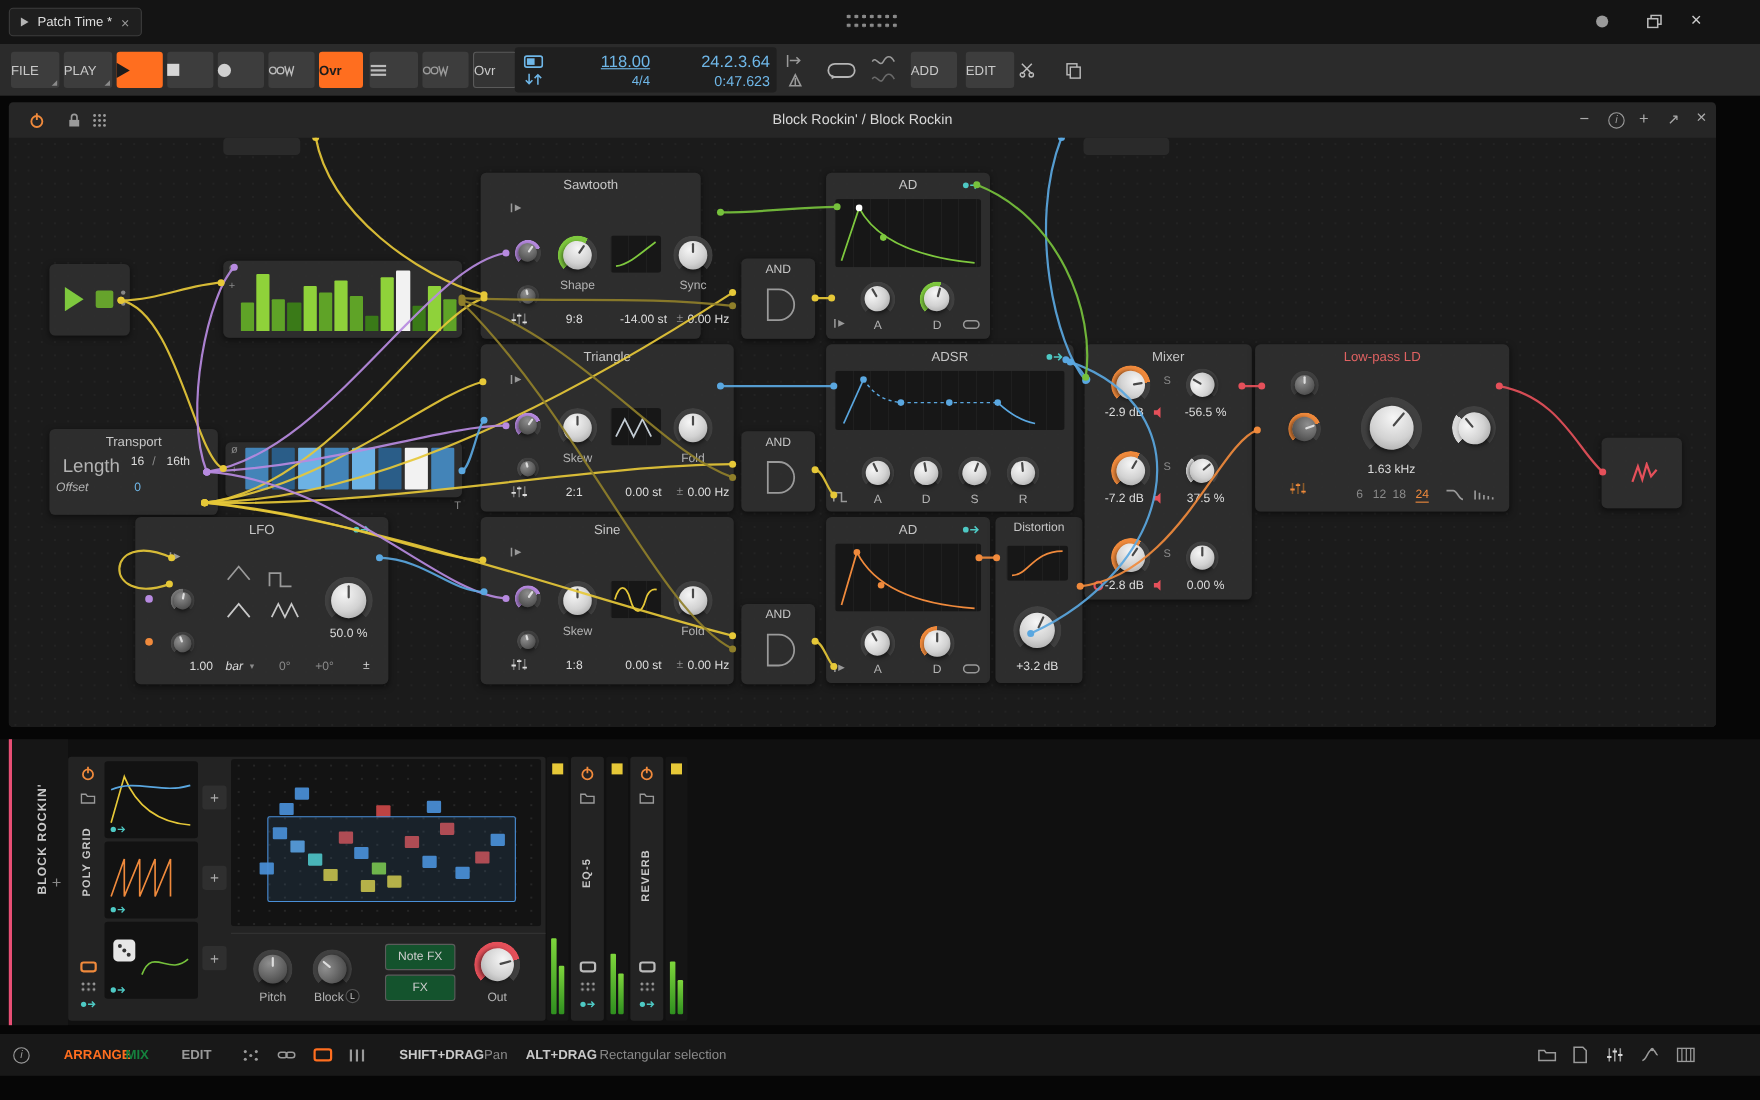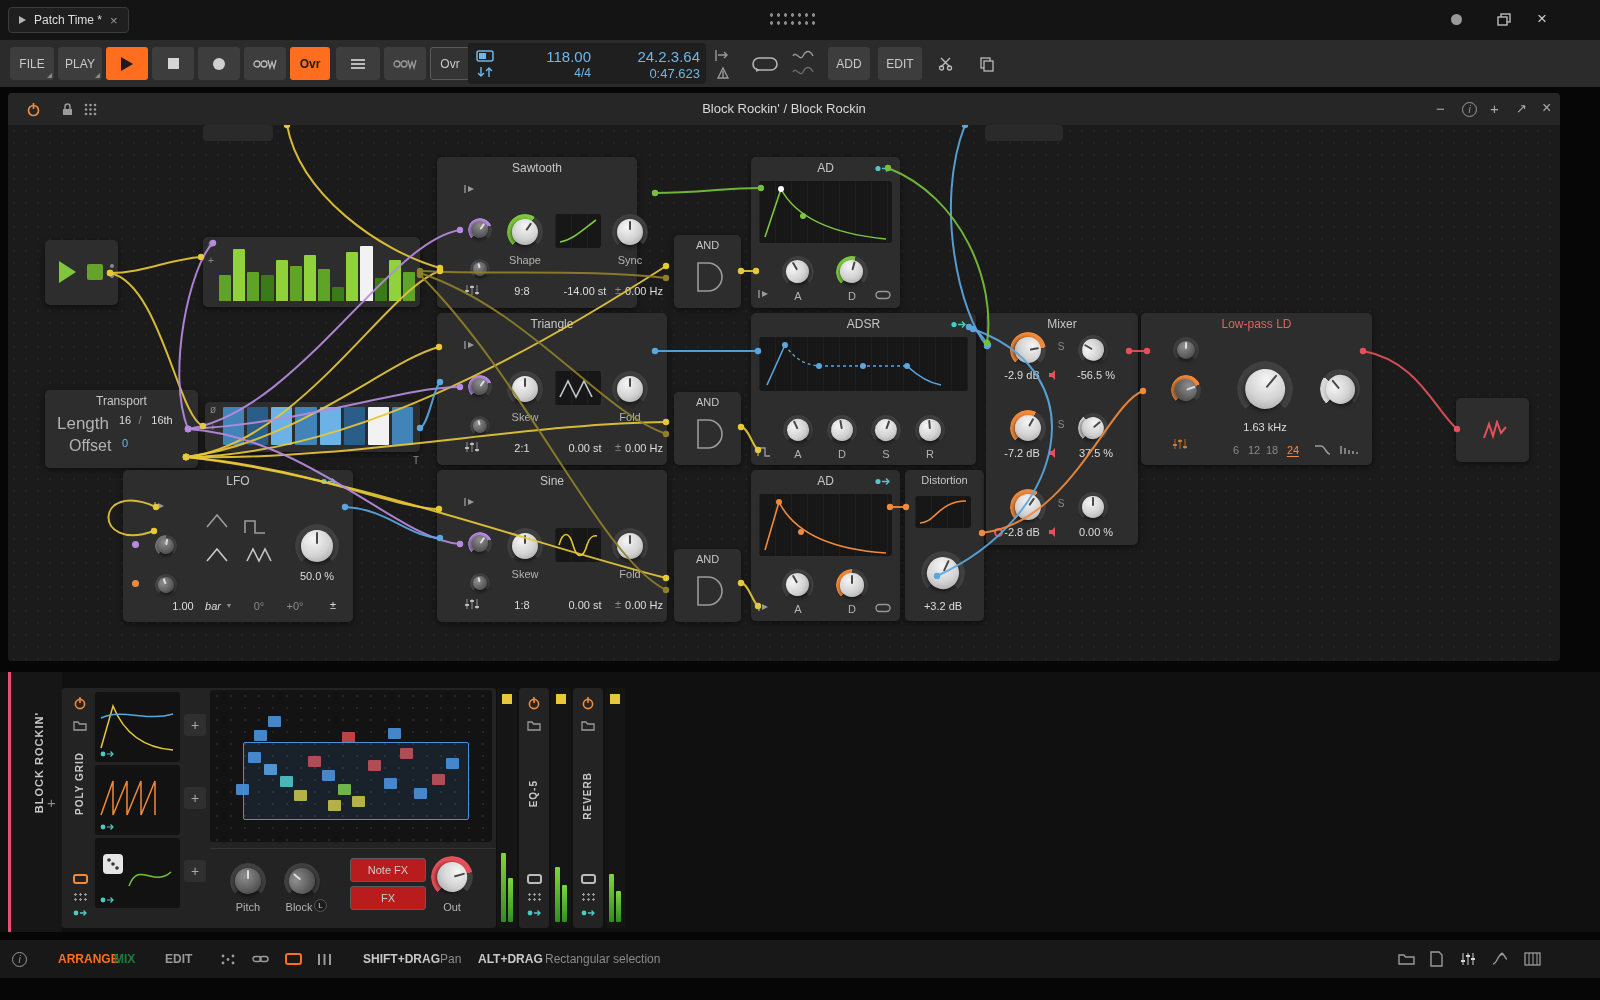--- a/index.html
+++ b/index.html
@@ -18,21 +18,21 @@
   .tab{position:absolute;left:8px;top:7px;height:26px;padding:0 10px;background:#1f1f1f;border:1px solid #3c3c3c;border-radius:4px;display:flex;align-items:center;gap:8px;font-size:12px;color:#ddd;}
   .tab .tri{width:0;height:0;border-left:7px solid #b5b5b5;border-top:4px solid transparent;border-bottom:4px solid transparent;}
   .tab .x{color:#999;font-size:13px;}
   .bw-logo{position:absolute;left:768px;top:11px;width:48px;height:17px;background:radial-gradient(circle,#8a8a8a 1.6px,transparent 1.9px) 0 0/7px 8px;}
   .win-dot{position:absolute;left:1451px;top:14px;width:11px;height:11px;border-radius:50%;background:#9a9a9a;}
   .win-restore{position:absolute;left:1497px;top:13px;width:14px;height:13px;}
   .win-close{position:absolute;left:1537px;top:9px;font-size:17px;color:#ccc;}
 
   
   #toolbar{position:absolute;left:0;top:40px;width:1600px;height:47px;background:#2b2b2b;}
-  .tbtn{position:absolute;top:7px;height:33px;background:#3d3d3d;border-radius:3px;color:#c9c9c9;font-size:12px;display:flex;align-items:center;justify-content:center;}
+  .tbtn{position:absolute;top:7px;height:33px;background:#3d3d3d;border-radius:3px;color:#c9c9c9;font-size:12px;display:flex;align-items:center;}
   .tbtn.menu i.corner{position:absolute;right:2px;bottom:2px;width:0;height:0;border-left:5px solid transparent;border-bottom:5px solid #8a8a8a;}
   .tbtn.org{background:var(--accent-orange,#ff6e1f);color:#1c1c1c;font-weight:bold;}
   .tbtn.outl{background:#343434;border:1px solid #5a5a5a;}
   .disp-block{position:absolute;left:468px;top:3px;width:238px;height:41px;background:#1f1f1f;border-radius:3px;}
   .dtxt{position:absolute;text-align:right;color:var(--display-blue,#6fb7e8);}
   .stop-sq{width:11px;height:11px;background:#d6d6d6;}
   .rec-ci{width:12px;height:12px;border-radius:50%;background:#d0d0d0;}
   .playtri{width:0;height:0;border-left:12px solid #1c1c1c;border-top:7px solid transparent;border-bottom:7px solid transparent;}
 
   
@@ -72,21 +72,21 @@
   #device-panel{position:absolute;left:0;top:672px;width:1600px;height:260px;background:#101010;}
   .track-strip{position:absolute;left:8px;top:0;width:3px;height:260px;background:var(--track-pink,#e84f75);}
   .track-header{position:absolute;left:11px;top:0;width:51px;height:260px;background:#161616;}
   .vtext{writing-mode:vertical-rl;transform:rotate(180deg);font-size:10px;font-weight:bold;letter-spacing:1px;color:#c9c9c9;white-space:nowrap;}
   .device{position:absolute;top:16px;height:240px;background:#232323;border-radius:3px;}
   .thumb{position:absolute;background:#121212;border-radius:3px;overflow:hidden;}
   .addbtn{position:absolute;width:22px;height:22px;background:#2f2f2f;border-radius:3px;color:#aaa;font-size:14px;display:flex;align-items:center;justify-content:center;}
   .minimap{position:absolute;background:#131313;border-radius:3px;background-image:radial-gradient(#262626 1px,transparent 1.2px);background-size:14px 12px;}
   .mm-sel{position:absolute;border:1.5px solid #4a90d9;background:rgba(74,144,217,.12);border-radius:2px;}
   .mcell{position:absolute;width:13px;height:11px;border-radius:1px;opacity:.92;}
-  .fxbox{position:absolute;width:76px;height:24px;border:1px solid #5c5c5c;border-radius:3px;color:#ccc;font-size:11px;display:flex;align-items:center;justify-content:center;background:#b91c1c;}
+  .fxbox{position:absolute;width:64px;height:24px;border:1px solid #5c5c5c;border-radius:3px;color:#ccc;font-size:11px;display:flex;align-items:center;justify-content:center;background:#14532d;}
   .meterstrip{position:absolute;top:16px;width:20px;height:240px;background:#151515;border-radius:2px;}
   .ysq{position:absolute;left:5px;top:6px;width:10px;height:10px;background:var(--cable-yellow,#e6c838);}
   .meters{position:absolute;left:4px;bottom:6px;width:14px;height:88px;display:flex;gap:2px;align-items:flex-end;}
   .mbar{width:5px;background:linear-gradient(to top,#2f8f1f,#7ed63c);border-radius:1px;}
   .badge{position:absolute;width:13px;height:13px;border-radius:50%;background:#1c1c1c;border:1px solid #555;color:#ccc;font-size:8px;display:flex;align-items:center;justify-content:center;}
 
   
   #statusbar{position:absolute;left:0;top:940px;width:1600px;height:38px;background:#181818;}
   .sb{position:absolute;top:12px;font-size:12px;}
   .infoci{position:absolute;width:15px;height:15px;border:1.5px solid #9a9a9a;border-radius:50%;color:#9a9a9a;font-size:10px;font-style:italic;display:flex;align-items:center;justify-content:center;}
@@ -159,21 +159,21 @@
 
     <div class="disp-block"></div>
     <svg class="abs" style="left:476px;top:10px;" width="18" height="12" viewBox="0 0 18 12">
         <rect x="1" y="1" width="16" height="10" rx="2" fill="none" stroke="#6fb7e8" stroke-width="1.5"></rect>
         <rect x="3" y="3" width="7" height="6" fill="#6fb7e8"></rect>
       </svg>
     <svg class="abs" style="left:476px;top:25px;" width="18" height="14" viewBox="0 0 18 14">
         <path d="M5,2 v9 m-3,-3 l3,3 3,-3" stroke="#6fb7e8" stroke-width="1.4" fill="none"></path>
         <path d="M13,12 v-9 m-3,3 l3,-3 3,3" stroke="#6fb7e8" stroke-width="1.4" fill="none"></path>
       </svg>
-    <span class="dtxt" style="left:505px;top:8px;width:86px;font-size:15px;">118.00</span>
+    <span class="dtxt" style="left:505px;top:8px;width:86px;font-size:15px;text-decoration:underline;">118.00</span>
     <span class="dtxt" style="left:505px;top:26px;width:86px;font-size:12px;">4/4</span>
     <span class="dtxt" style="left:600px;top:8px;width:100px;font-size:15px;">24.2.3.64</span>
     <span class="dtxt" style="left:600px;top:26px;width:100px;font-size:13px;">0:47.623</span>
 
     <svg class="abs" style="left:714px;top:9px;" width="18" height="13" viewBox="0 0 18 13">
         <path d="M2,1 v11 M4,6 h9 m-3,-3 l3,3 -3,3" stroke="#9a9a9a" stroke-width="1.4" fill="none"></path>
       </svg>
     <svg class="abs" style="left:714px;top:26px;" width="18" height="14" viewBox="0 0 18 14">
         <path d="M4,12 L9,2 L14,12 z" fill="none" stroke="#9a9a9a" stroke-width="1.4"></path>
         <path d="M9,12 V5" stroke="#9a9a9a" stroke-width="1.4"></path>
@@ -272,21 +272,21 @@
             <div class="vbar" style="height: 50%; background: rgb(95, 163, 39);"></div>
           </div>
       </div>
 
       <div class="module" style="left:37px;top:265px;width:153px;height:78px;">
         <div class="mtitle">Transport</div>
         <span class="abs lbl" style="left:12px;top:24px;font-size:17px;">Length</span>
         <span class="cc" style="left:80px;top:24px;">16</span>
         <span class="cc dim" style="left:95px;top:24px;">/</span>
         <span class="cc" style="left:117px;top:24px;">16th</span>
-        <span class="abs lbl" style="left:24px;top:47px;font-size:16px;">Offset</span>
+        <span class="abs lbl" style="left:6px;top:47px;font-size:11px;font-style:italic;">Offset</span>
         <span class="cc blue" style="left:80px;top:47px;">0</span>
       </div>
 
       <div class="module" style="left:197px;top:277px;width:215px;height:50px;">
         <span class="abs dim" style="left:5px;top:2px;font-size:10px;">ø</span>
         <span class="abs dim" style="left:5px;top:20px;font-size:10px;">+</span>
         <div class="cellwrap" style="left:18px;top:5px;width:190px;height:38px;">
             <div class="scell" style="background: rgb(67, 132, 184);"></div>
             <div class="scell" style="background: rgb(42, 93, 136);"></div>
             <div class="scell" style="background: rgb(108, 178, 228);"></div>

